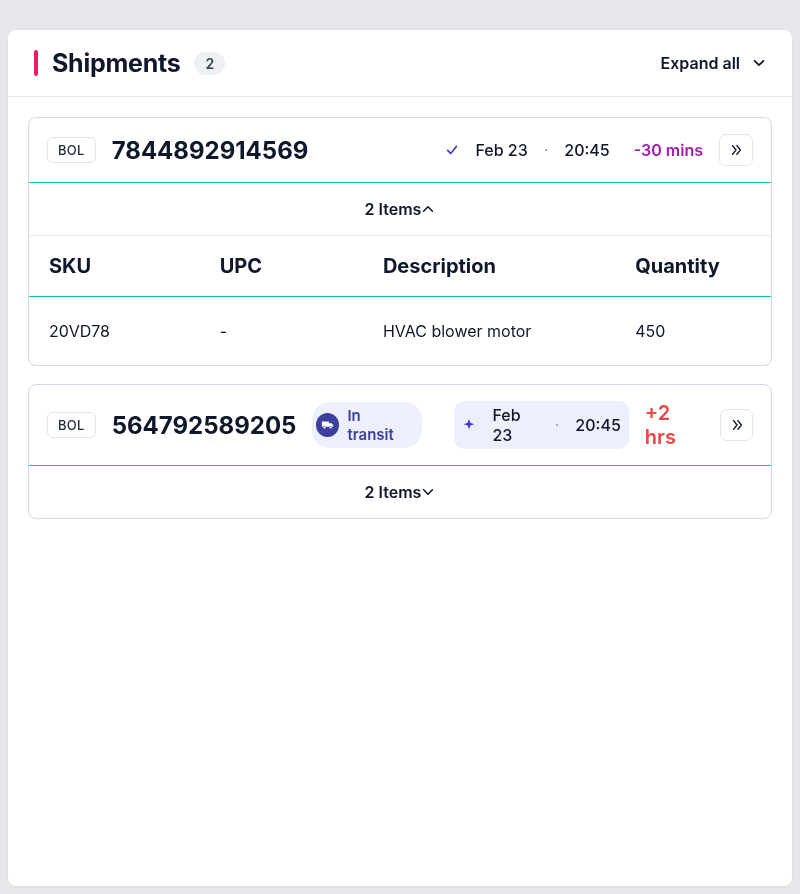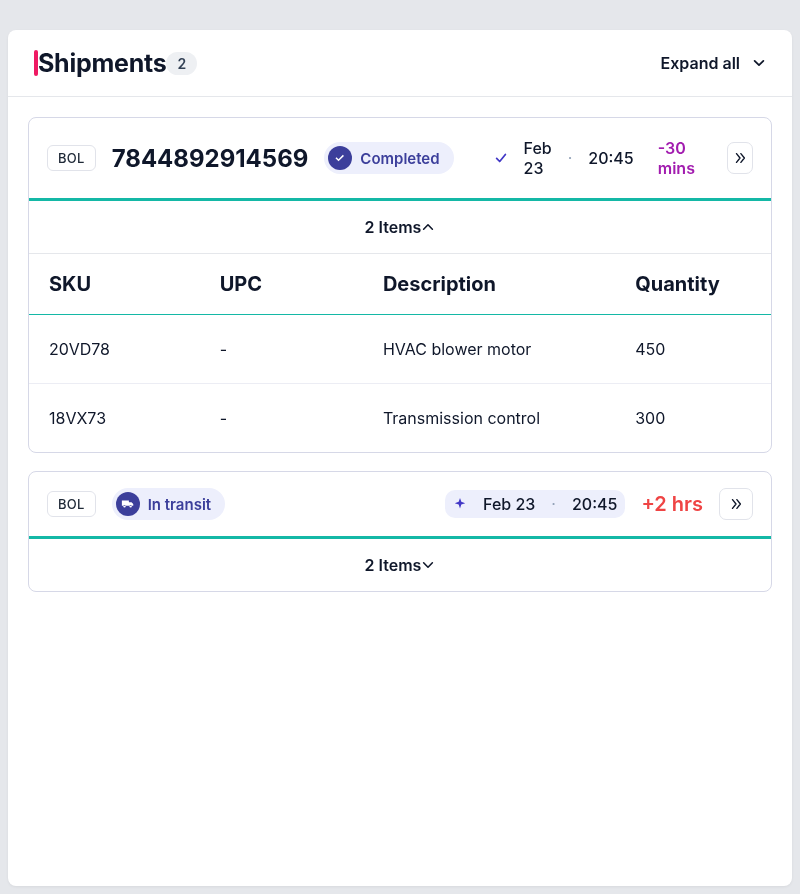--- a/index.html
+++ b/index.html
@@ -1,26 +1,26 @@
 <!DOCTYPE html>
 <html><head>
 <meta charset="utf-8">
 <style>
 *{box-sizing:border-box;margin:0;padding:0}
 body{font-family:-apple-system,BlinkMacSystemFont,'Inter','Segoe UI',Roboto,sans-serif;background:#e5e7eb;width:800px;height:894px;overflow:hidden;padding:30px 8px 8px 8px;color:#0f172a}
 .page{background:#fff;border-radius:8px;box-shadow:0 1px 3px rgba(0,0,0,.06);min-height:100%}
 .hdr{display:flex;align-items:center;justify-content:space-between;padding:18px 26px;border-bottom:1px solid #e5e7eb}
-.hdr-left{display:flex;align-items:center;}
+.hdr-left{display:flex;align-items:center;gap:14px}
 .accent{width:4px;height:26px;background:#ef1a63;border-radius:2px}
 .title{font-size:25px;font-weight:700;letter-spacing:-.01em}
 .count-pill{background:#eef0f3;color:#334155;font-weight:600;font-size:14px;border-radius:14px;padding:3px 11px}
 .exp-all{display:flex;align-items:center;gap:12px;font-size:16px;font-weight:600;cursor:pointer;user-select:none}
 .content{padding:20px 20px}
 .card{border:1px solid #d6d8e7;border-radius:8px;background:#fff;margin-bottom:18px;overflow:hidden}
-.card-top{display:flex;align-items:center;gap:16px;padding:16px 18px;border-bottom:3px solid #14b8a6}
+.card-top{display:flex;align-items:center;gap:16px;padding:16px 18px;border-bottom:1px solid #14b8a6}
 .bol-label{border:1px solid #e1e3ea;border-radius:6px;padding:4px 10px;font-size:13px;font-weight:500;color:#1f2937;letter-spacing:.02em}
 .bol-number{font-size:24px;font-weight:700}
 .status-pill{display:inline-flex;align-items:center;gap:8px;background:#edeffc;color:#3c3f9b;font-weight:600;font-size:15px;border-radius:18px;padding:4px 14px 4px 4px}
 .status-circ{width:24px;height:24px;border-radius:50%;background:#3c3f9b;display:flex;align-items:center;justify-content:center}
 .spacer{flex:1}
 .eta{display:flex;align-items:center;gap:16px;font-size:16px;border-radius:10px;padding:4px 8px}
 .eta-on{background:transparent}
 .eta-ai{background:#edeffc}
 .eta-ic{display:inline-flex;color:#4238c6}
 .eta-date{font-weight:500;color:#0f172a}
@@ -58,28 +58,20 @@
       </span>
     </div>
   </div>
 
   <div class="content">
 
     <div class="card">
       <div class="card-top">
         <span class="bol-label">BOL</span>
         <span class="bol-number">7844892914569</span>
-        <span class="status-pill">
-          <span class="status-circ">
-            <svg class="check-svg" width="14" height="14" viewBox="0 0 16 16">
-                <path d="M6.3 11.8 2.8 8.3l1.2-1.2 2.3 2.3 5-5 1.2 1.2z"></path>
-              </svg>
-          </span>
-          <span>Completed</span>
-        </span>
         <span class="spacer"></span>
         <span class="eta eta-on">
           <span class="eta-ic">
             <svg width="14" height="14" viewBox="0 0 16 16">
                 <path d="M3 8.5 L6.5 12 L13 4" stroke="#4238c6" stroke-width="2" fill="none" stroke-linecap="round" stroke-linejoin="round"></path>
               </svg>
           </span>
           <span class="eta-date">Feb 23</span>
           <span class="eta-dot">·</span>
           <span class="eta-time">20:45</span>
@@ -110,33 +102,28 @@
             <th>Quantity</th>
           </tr>
         </thead>
         <tbody>
           <tr>
             <td>20VD78</td>
             <td>-</td>
             <td>HVAC blower motor</td>
             <td>450</td>
           </tr>
-          <tr>
-            <td>18VX73</td>
-            <td>-</td>
-            <td>Transmission control</td>
-            <td>300</td>
-          </tr>
         </tbody>
       </table>
     </div>
 
     <div class="card">
       <div class="card-top">
         <span class="bol-label">BOL</span>
+        <span class="bol-number">564792589205</span>
         <span class="status-pill">
           <span class="status-circ">
             <svg width="14" height="14" viewBox="0 0 16 16">
                 <path d="M1 4h8v6H1zM9 6h3l2 2v2H9zM4 12a1.4 1.4 0 1 0 0-2.8 1.4 1.4 0 0 0 0 2.8zm7 0a1.4 1.4 0 1 0 0-2.8 1.4 1.4 0 0 0 0 2.8z" fill="#fff"></path>
               </svg>
           </span>
           <span>In transit</span>
         </span>
         <span class="spacer"></span>
         <span class="eta eta-ai">

